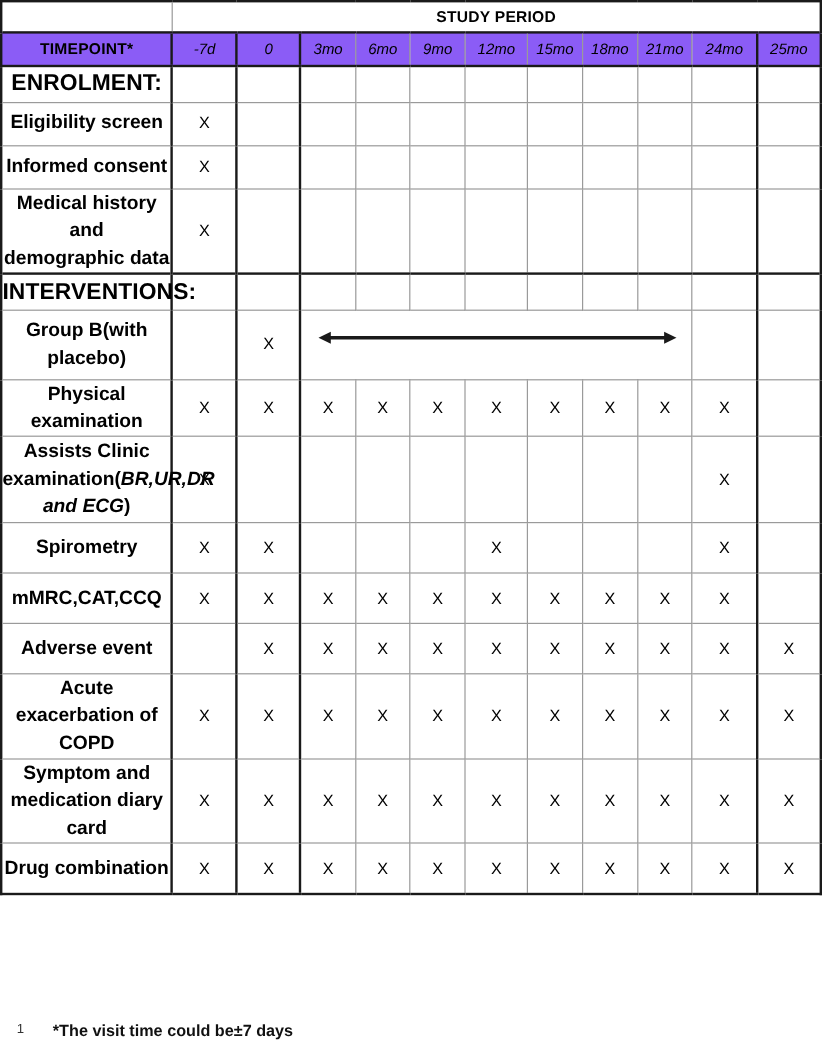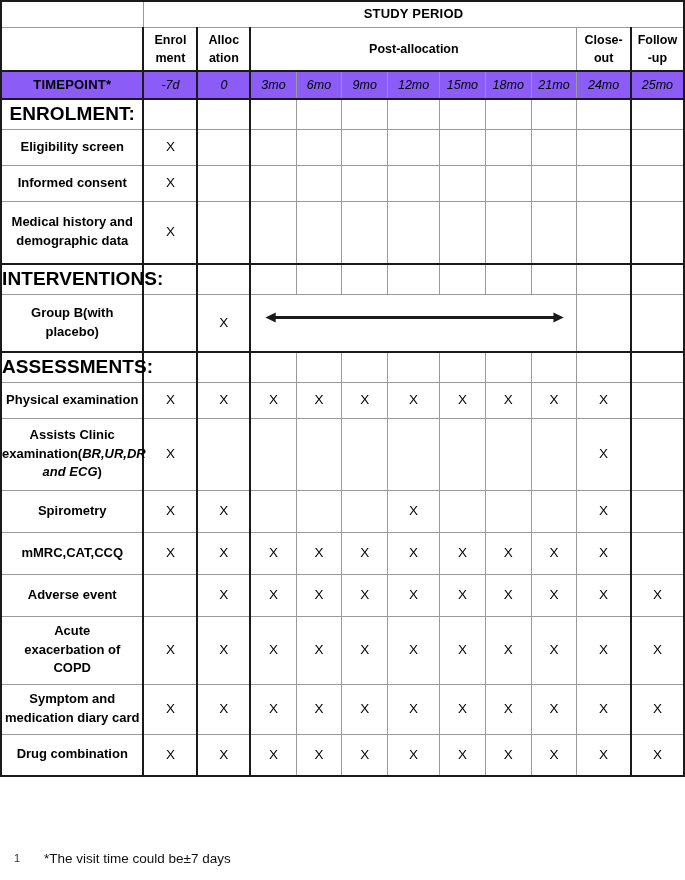--- a/index.html
+++ b/index.html
@@ -38,21 +38,21 @@
   
   .tk-l { border-left: 2px solid #1a1a1a !important; }
   .tk-r { border-right: 2px solid #1a1a1a !important; }
   .tk-t { border-top: 2px solid #1a1a1a !important; }
   .tk-b { border-bottom: 2px solid #1a1a1a !important; }
 
   .lbl {
     text-align: right;
     padding: 4px 6px 4px 4px;
     font-weight: bold;
-    font-size: 13px;
+    font-size: 16px;
   }
   .sect {
     text-align: center;
     font-size: 19px;
     font-weight: bold;
     letter-spacing: .1px;
     padding: 3px 4px;
   }
   .hdr-cap {
     font-size: 12.5px;
@@ -106,20 +106,21 @@
     left: 14px;
     top: 0;
     font-size: 11px;
     color: #333;
   }
   .footnote .fn-text {
     position: absolute;
     left: 44px;
     top: -1px;
     font-size: 13.5px;
+    font-weight: bold;
   }
 </style>
 </head>
 <body>
 
 <div class="sheet">
 
   <table class="schedule">
     <colgroup>
       <col style="width:140px">
@@ -135,40 +136,20 @@
       <col style="width:53px">
       <col style="width:52px">
     </colgroup>
 
     <tbody>
         <tr style="height:26px">
       <td class="tk-l tk-t"></td>
       <td class="tk-t tk-r study-period" colspan="11">STUDY PERIOD</td>
     </tr>
 
-    <tr style="height:44px">
-      <td class="tk-l"></td>
-      <td class="tk-l hdr-cap">
-        <div>Enrol</div>
-        <div>ment</div>
-      </td>
-      <td class="tk-l tk-r hdr-cap">
-        <div>Alloc</div>
-        <div>ation</div>
-      </td>
-      <td class="hdr-cap" colspan="7">Post-allocation</td>
-      <td class="hdr-cap">
-        <div>Close-</div>
-        <div>out</div>
-      </td>
-      <td class="tk-l tk-r hdr-cap">
-        <div>Follow</div>
-        <div>-up</div>
-      </td>
-    </tr>
 
     <tr class="timepoint-row" style="height:28px">
       <td class="tk-l tk-t tk-b timepoint-label">TIMEPOINT*</td>
       <td class="tk-l tk-t tk-b tp">-7d</td>
       <td class="tk-l tk-t tk-b tp">0</td>
       <td class="tk-l tk-t tk-b tp">3mo</td>
       <td class="tk-t tk-b tp">6mo</td>
       <td class="tk-t tk-b tp">9mo</td>
       <td class="tk-t tk-b tp">12mo</td>
       <td class="tk-t tk-b tp">15mo</td>
@@ -270,34 +251,20 @@
             <line x1="20" y1="22.5" x2="298" y2="22.5" stroke="#1a1a1a" stroke-width="3"></line>
             <polygon points="14,22.5 24,17.5 24,27.5" fill="#1a1a1a"></polygon>
             <polygon points="304,22.5 294,17.5 294,27.5" fill="#1a1a1a"></polygon>
           </svg>
         </div>
       </td>
       <td class="x"></td>
       <td class="tk-l tk-r x"></td>
     </tr>
 
-    <tr style="height:30px">
-      <td class="tk-l tk-t sect">ASSESSMENTS:</td>
-      <td class="tk-l tk-t"></td>
-      <td class="tk-l tk-t"></td>
-      <td class="tk-l tk-t"></td>
-      <td class="tk-t"></td>
-      <td class="tk-t"></td>
-      <td class="tk-t"></td>
-      <td class="tk-t"></td>
-      <td class="tk-t"></td>
-      <td class="tk-t"></td>
-      <td class="tk-t"></td>
-      <td class="tk-l tk-t tk-r"></td>
-    </tr>
 
     <tr style="height:36px">
       <td class="tk-l lbl">Physical examination</td>
       <td class="tk-l x">X</td>
       <td class="tk-l x">X</td>
       <td class="tk-l x">X</td>
       <td class="x">X</td>
       <td class="x">X</td>
       <td class="x">X</td>
       <td class="x">X</td>

